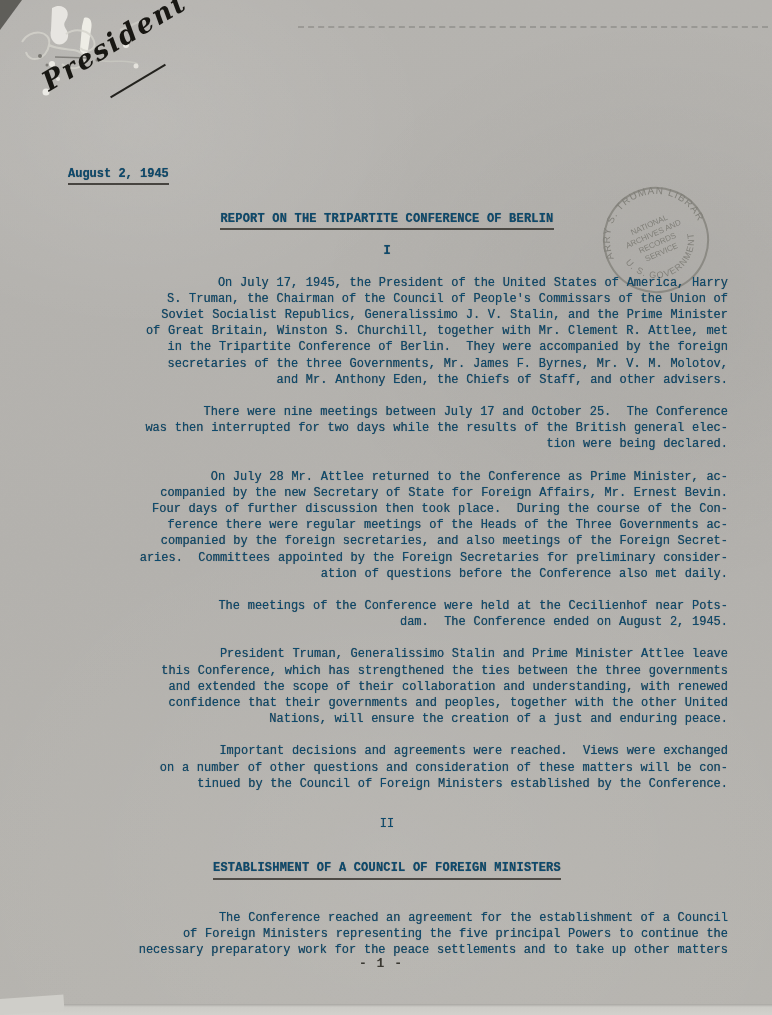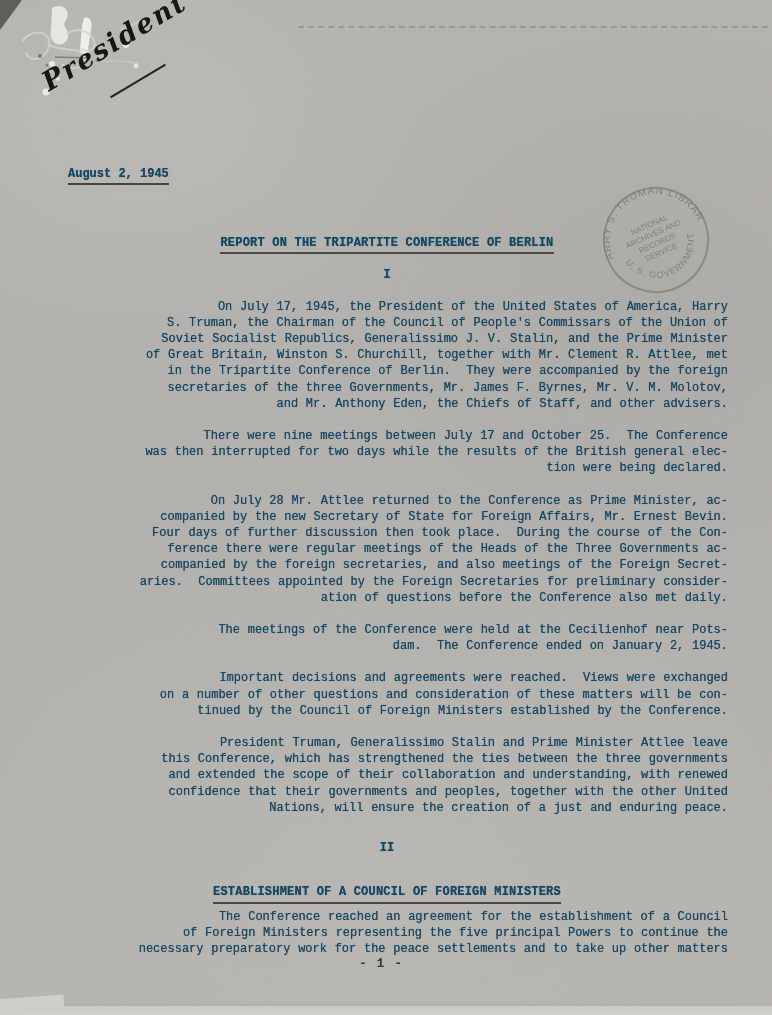--- a/index.html
+++ b/index.html
@@ -75,40 +75,40 @@
     color: #0c4a6e;
     text-shadow: 0 0 0.7px rgba(50,48,43,0.75);
   }
   .doc-date {
     display: inline-block;
     font-weight: bold;
     border-bottom: 2px solid rgba(50,48,43,0.85);
     padding-bottom: 1px;
   }
   .centered { text-align: center; padding-right: 22px; }
-  .doc-title-wrap { margin-top: 50px; }
+  .doc-title-wrap { margin-top: 26px; }
   .doc-title, .doc-heading {
     display: inline-block;
     font-weight: bold;
     letter-spacing: 0.2px;
     border-bottom: 2px solid rgba(50,48,43,0.8);
     padding-bottom: 1px;
   }
   .numeral-1 { margin-top: 13px; font-weight: bold; }
-  .numeral-2 { margin-top: 24px; font-weight: bold; }
+  .numeral-2 { margin-top: 24px; font-weight: normal; }
   .heading-wrap { margin-top: 28px; }
   .doc-par {
     margin-top: 16px;
     white-space: pre-wrap;
     text-indent: 60px;
     word-spacing: 0.5px;
     text-align: right;
   }
   .body-start { margin-top: 15px; }
-  .par-7 { margin-top: 5px; }
+  .par-7 { margin-top: 30px; }
   .page-number {
     position: absolute; left: 0; top: 956px; width: 772px;
     text-align: center; padding-right: 10px;
     font-size: 13px; font-weight: bold;
     color: #3a3832;
     letter-spacing: 1px;
   }
   .stamp text {
     font-family: "Liberation Sans", sans-serif;
     fill: #77766f;
@@ -194,29 +194,29 @@
 was then interrupted for two days while the results of the British general elec-
 tion were being declared.</p>
   <p class="doc-par">On July 28 Mr. Attlee returned to the Conference as Prime Minister, ac-
 companied by the new Secretary of State for Foreign Affairs, Mr. Ernest Bevin.
 Four days of further discussion then took place.  During the course of the Con-
 ference there were regular meetings of the Heads of the Three Governments ac-
 companied by the foreign secretaries, and also meetings of the Foreign Secret-
 aries.  Committees appointed by the Foreign Secretaries for preliminary consider-
 ation of questions before the Conference also met daily.</p>
   <p class="doc-par">The meetings of the Conference were held at the Cecilienhof near Pots-
-dam.  The Conference ended on January 2, 1945.</p>
-  <p class="doc-par">Important decisions and agreements were reached.  Views were exchanged
-on a number of other questions and consideration of these matters will be con-
-tinued by the Council of Foreign Ministers established by the Conference.</p>
+dam.  The Conference ended on August 2, 1945.</p>
   <p class="doc-par">President Truman, Generalissimo Stalin and Prime Minister Attlee leave
 this Conference, which has strengthened the ties between the three governments
 and extended the scope of their collaboration and understanding, with renewed
 confidence that their governments and peoples, together with the other United
 Nations, will ensure the creation of a just and enduring peace.</p>
+  <p class="doc-par">Important decisions and agreements were reached.  Views were exchanged
+on a number of other questions and consideration of these matters will be con-
+tinued by the Council of Foreign Ministers established by the Conference.</p>
 
   <div class="centered numeral-2">II</div>
   <div class="centered heading-wrap">
     <span class="doc-heading">ESTABLISHMENT OF A COUNCIL OF FOREIGN MINISTERS</span>
   </div>
   <p class="doc-par par-7">The Conference reached an agreement for the establishment of a Council
 of Foreign Ministers representing the five principal Powers to continue the
 necessary preparatory work for the peace settlements and to take up other matters</p>
 
 </div>

